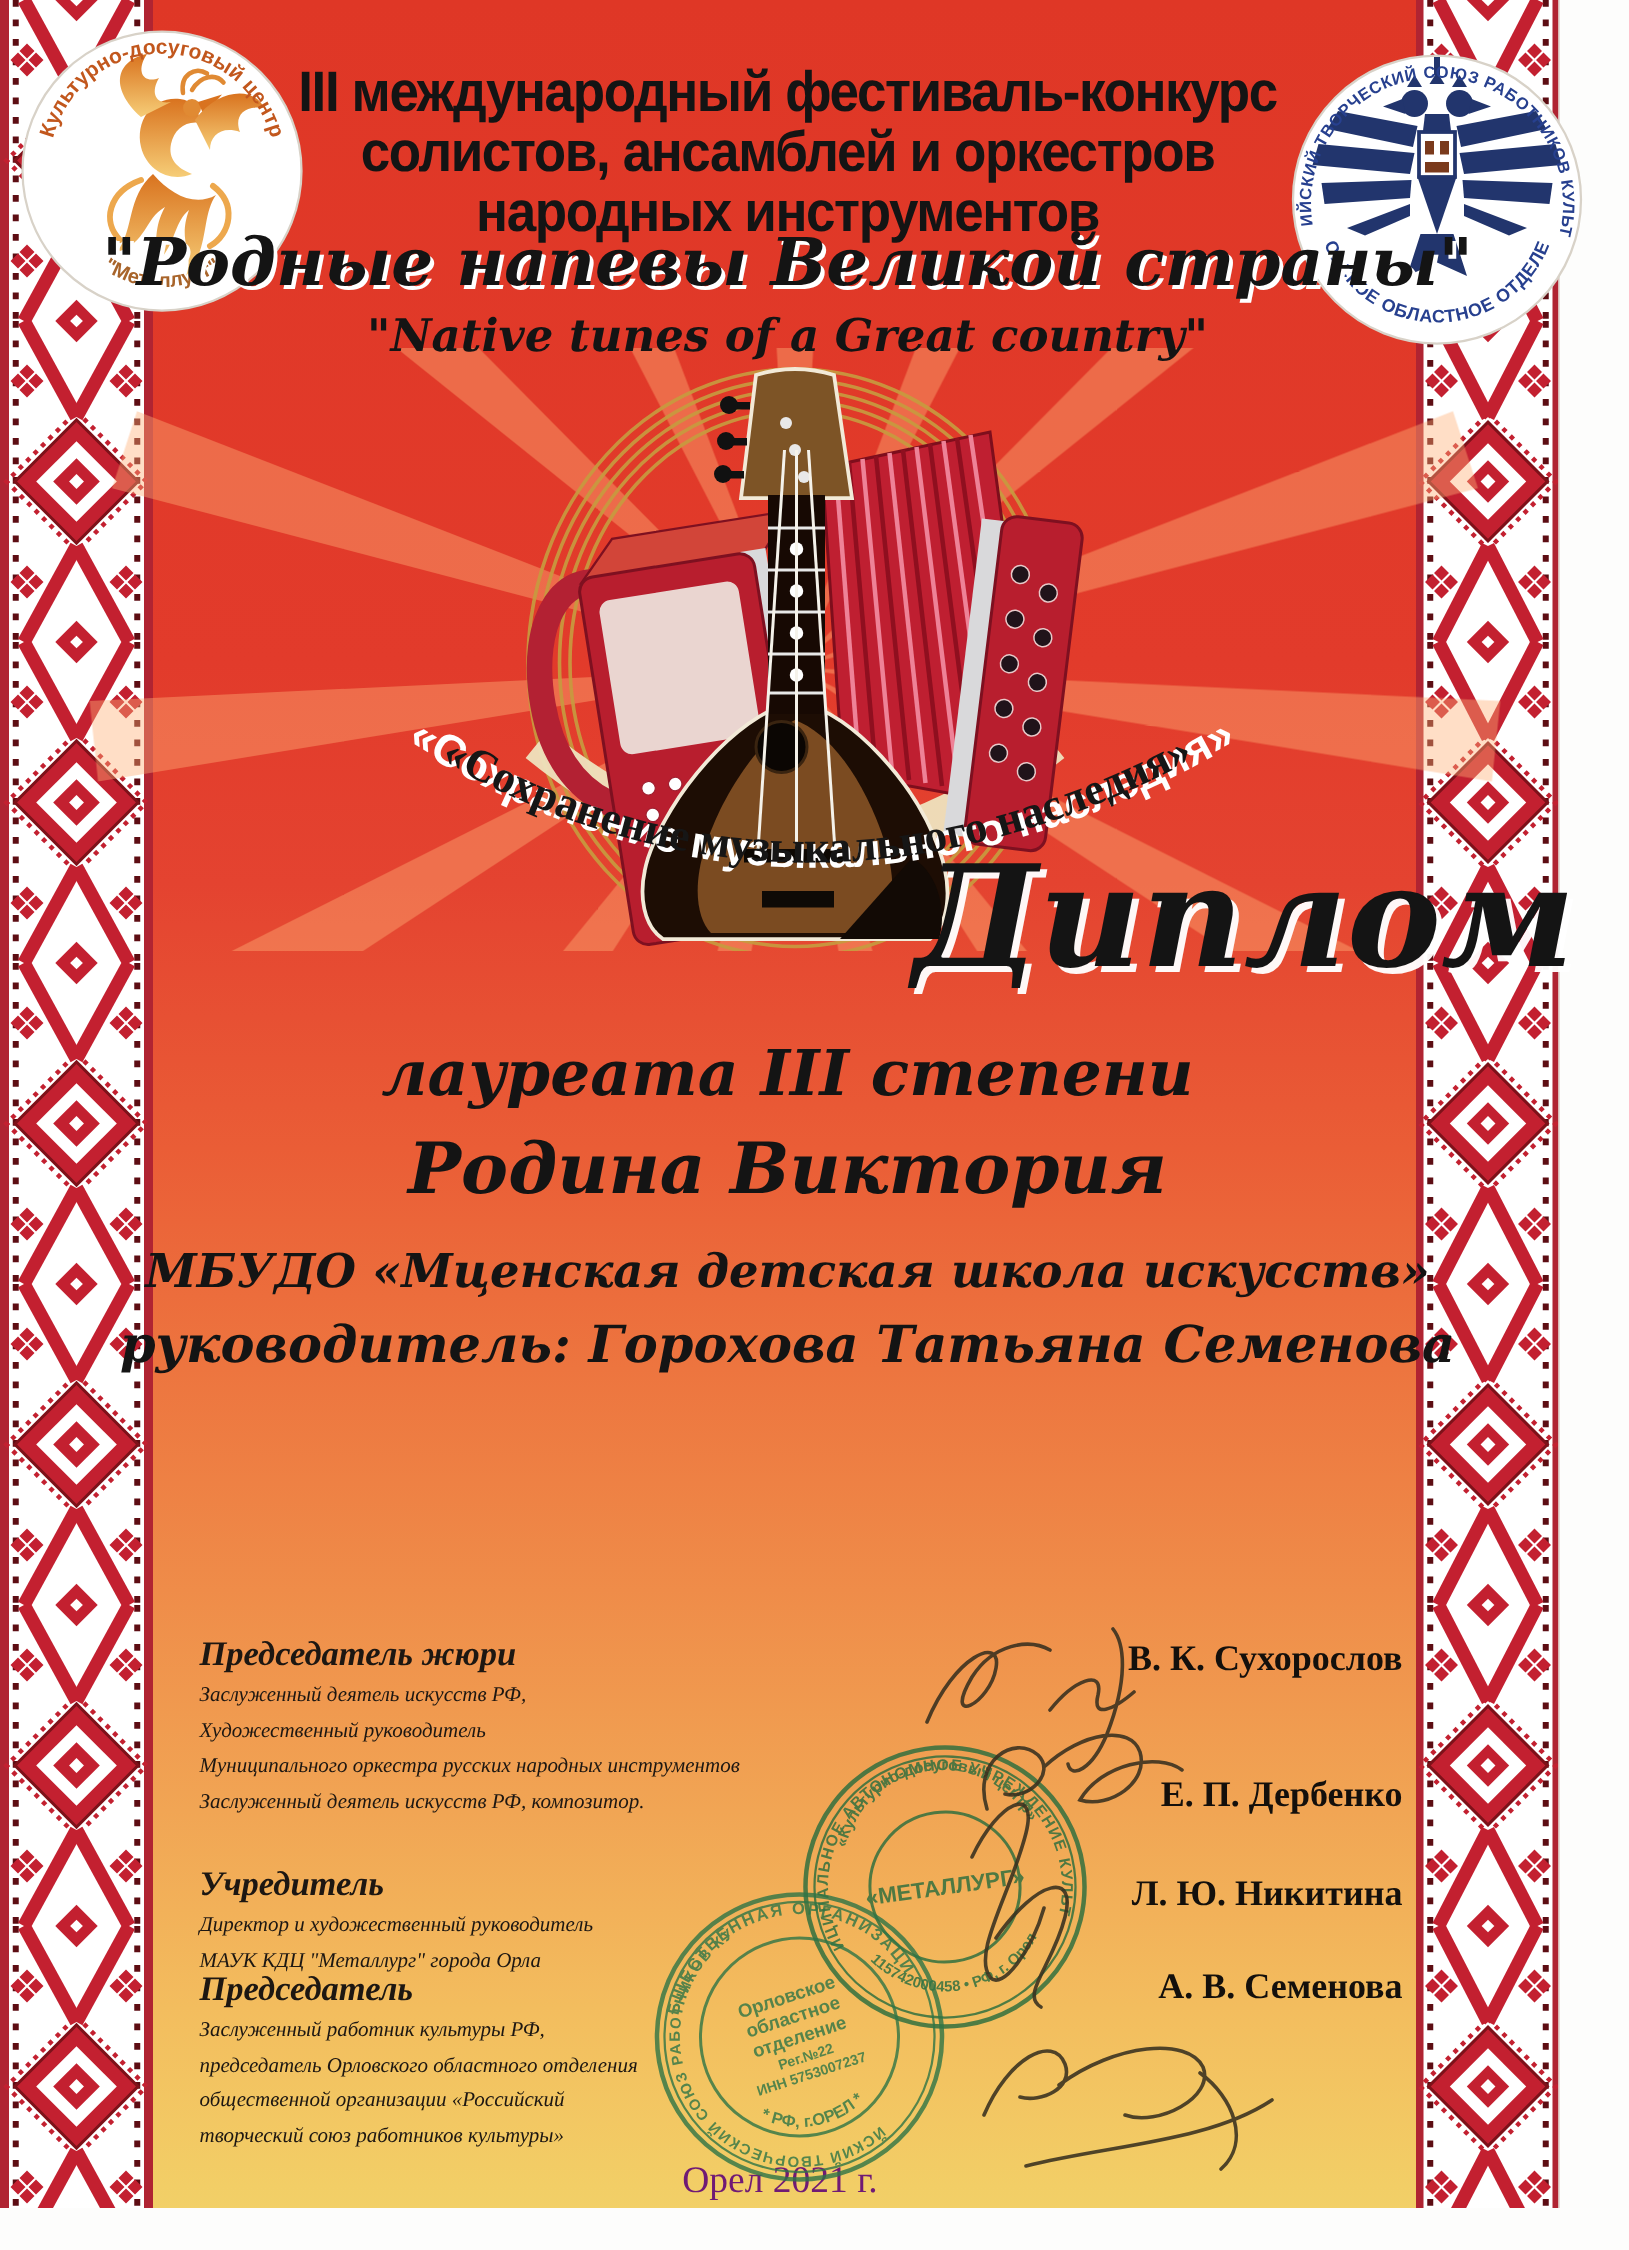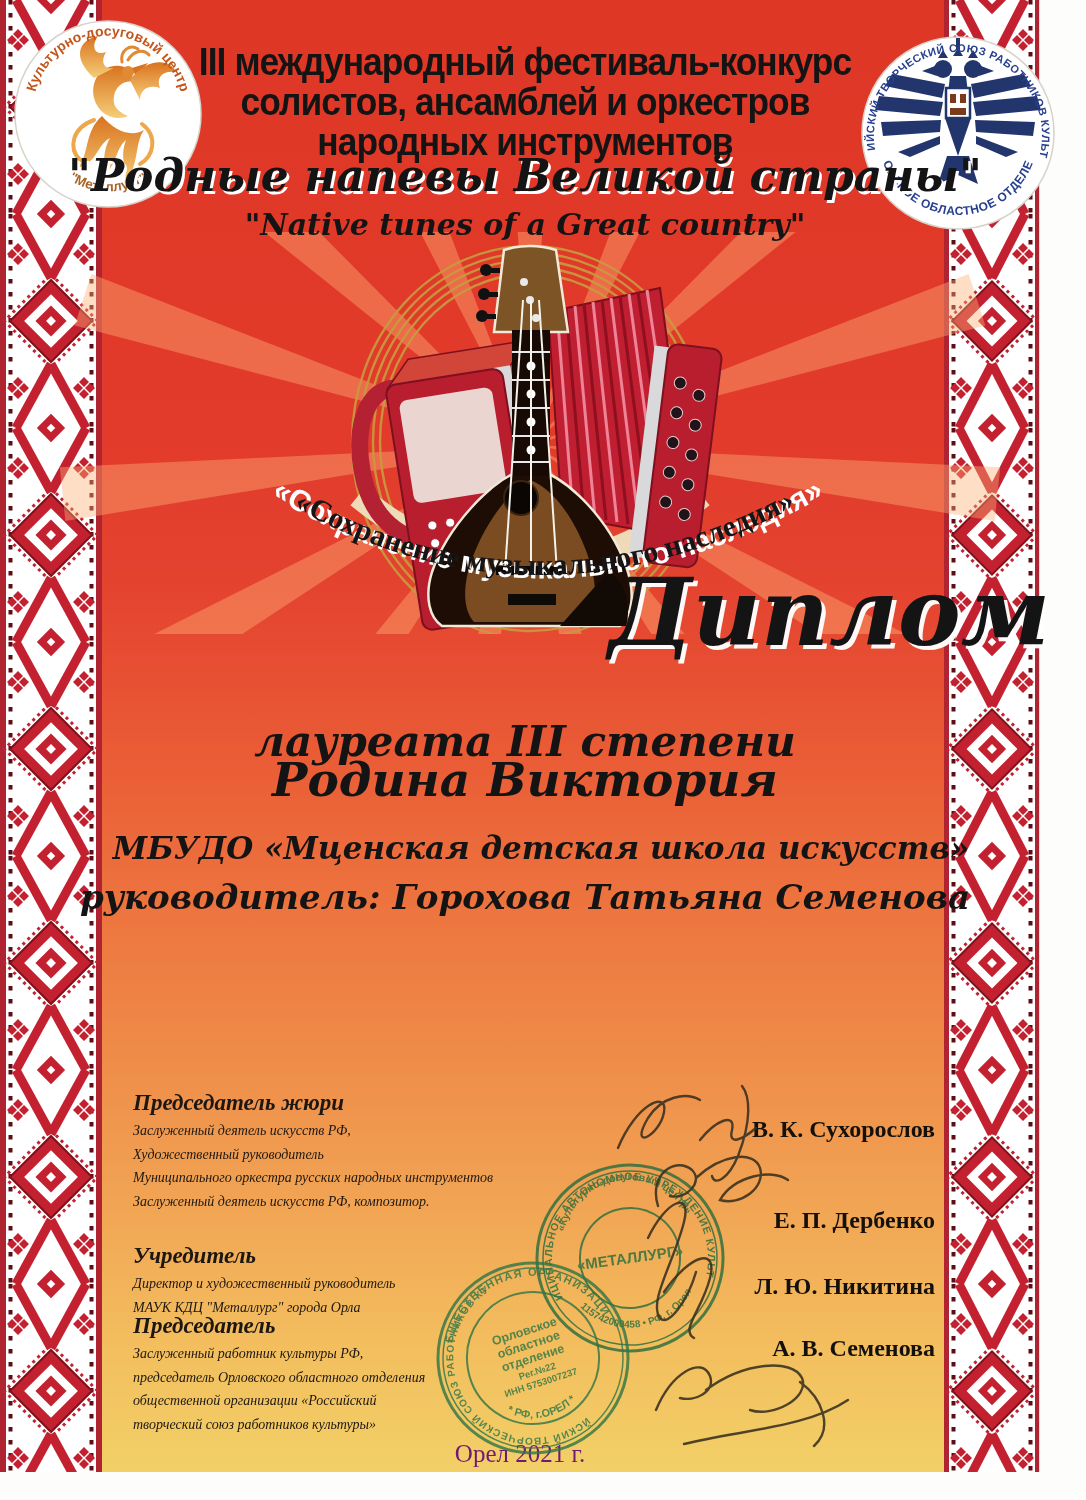--- a/index.html
+++ b/index.html
@@ -18,29 +18,29 @@
   .logo-l{left:10px;top:16px;}
   .logo-r{left:852px;top:24px;}
   .overlay{left:400px;top:1080px;pointer-events:none;}
   .ctext{position:absolute;left:0;width:1050px;text-align:center;color:#141414;}
   .title-block{top:42px;font-family:"Liberation Sans",sans-serif;font-size:38px;line-height:40px;
     font-weight:bold;letter-spacing:-1px;transform:scaleX(.93);}
   .script{font-family:"DejaVu Serif",serif;font-style:italic;font-weight:bold;}
   .fest-name{top:150px;font-size:44px;text-shadow:2.5px 2.5px 0 #fff;}
   .fest-en{top:207px;font-size:30px;font-weight:bold;}
   .doc-title{top:565px;font-size:94px;line-height:1;text-shadow:4px 4px 0 rgba(255,255,255,.96);text-align:right;}
-  .degree{top:717px;font-size:42px;}
+  .degree{top:691px;font-size:42px;}
   .recipient{top:752px;font-size:47px;}
-  .org{top:830px;font-size:31px;margin-left:16px;}
+  .org{top:830px;font-size:31px;}
   .teacher{top:877px;font-size:34px;}
   .sig-block{position:absolute;left:133px;width:580px;color:#1d1712;font-style:italic;}
   .sig-role{font-size:23px;font-weight:bold;margin-bottom:3px;}
   .sig-desc{font-size:14px;line-height:23.5px;}
   .sig-name{position:absolute;left:640px;width:295px;text-align:right;font-size:24px;
-    font-weight:bold;color:#14100c;margin-top:23px;}
+    font-weight:bold;color:#14100c;}
   .footer{position:absolute;left:300px;top:1440px;width:440px;text-align:center;
     font-size:25px;color:#701a75;}
   .stamp-text{font-family:"Liberation Sans",sans-serif;font-weight:bold;}
 </style>
 </head>
 <body>
 
 <div class="page">
 
   <div class="cert-bg"></div>

